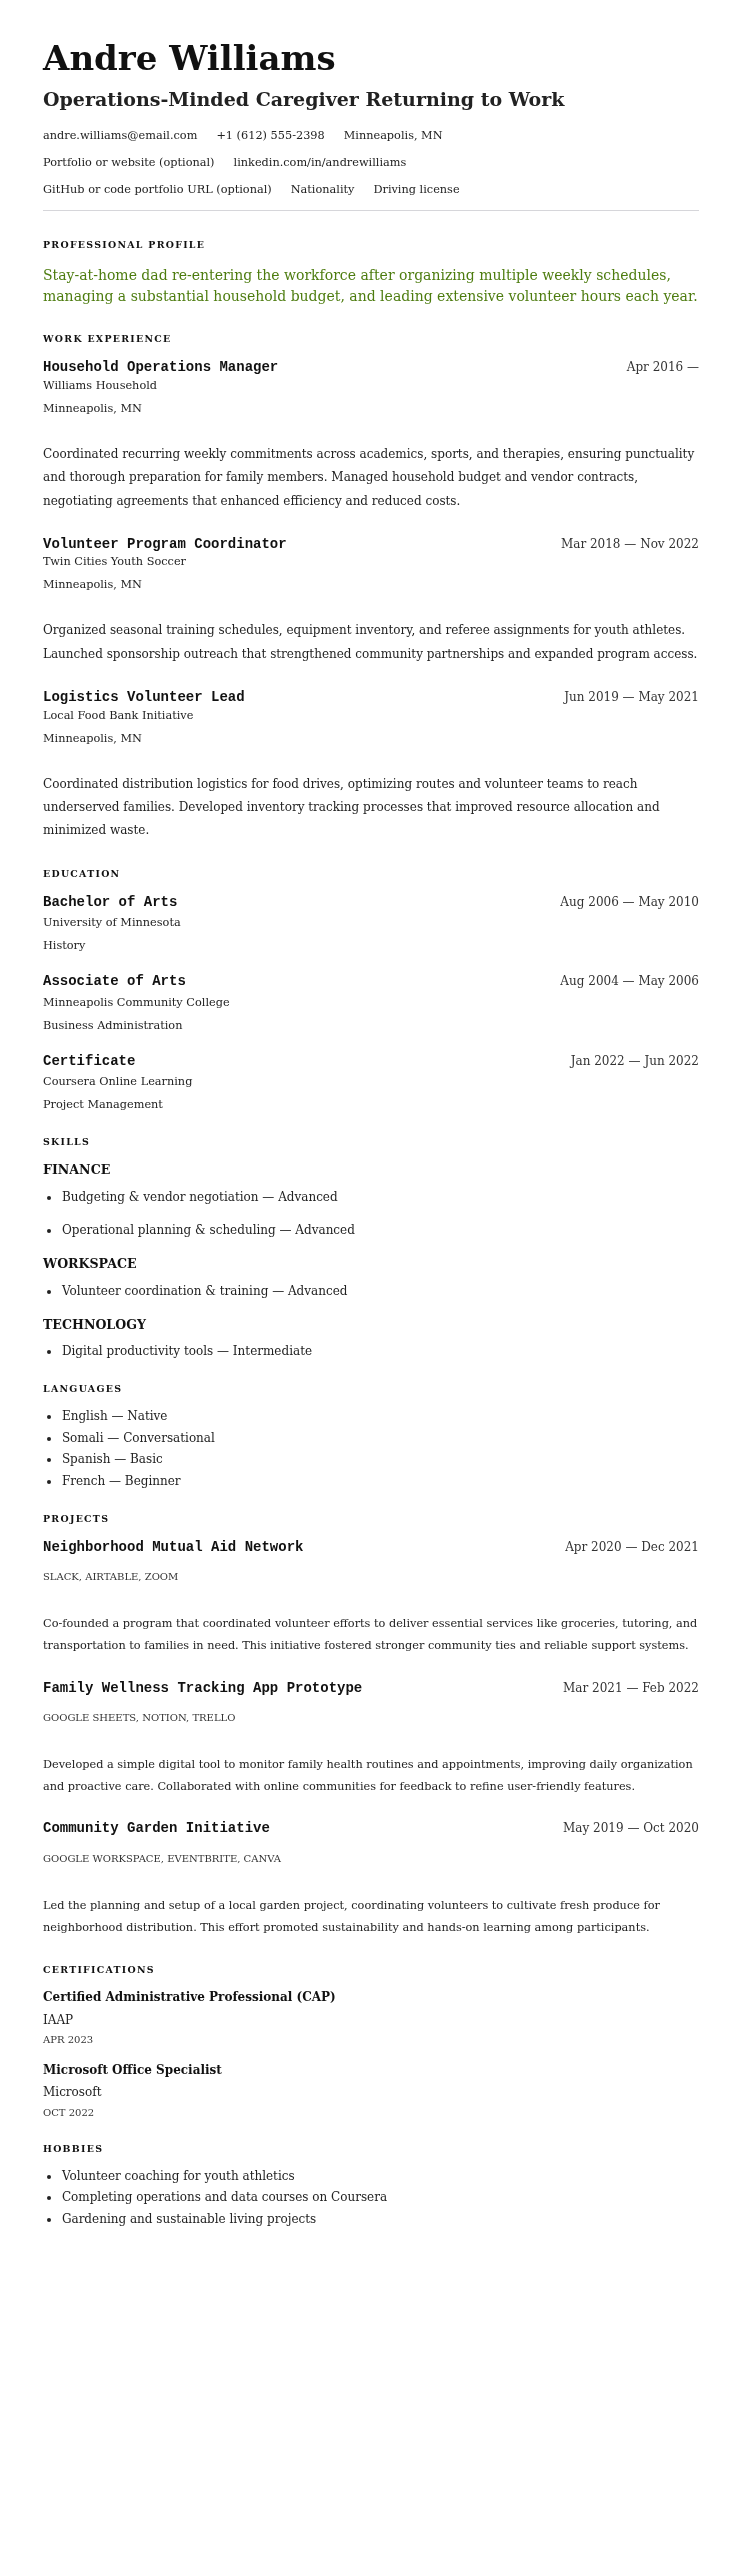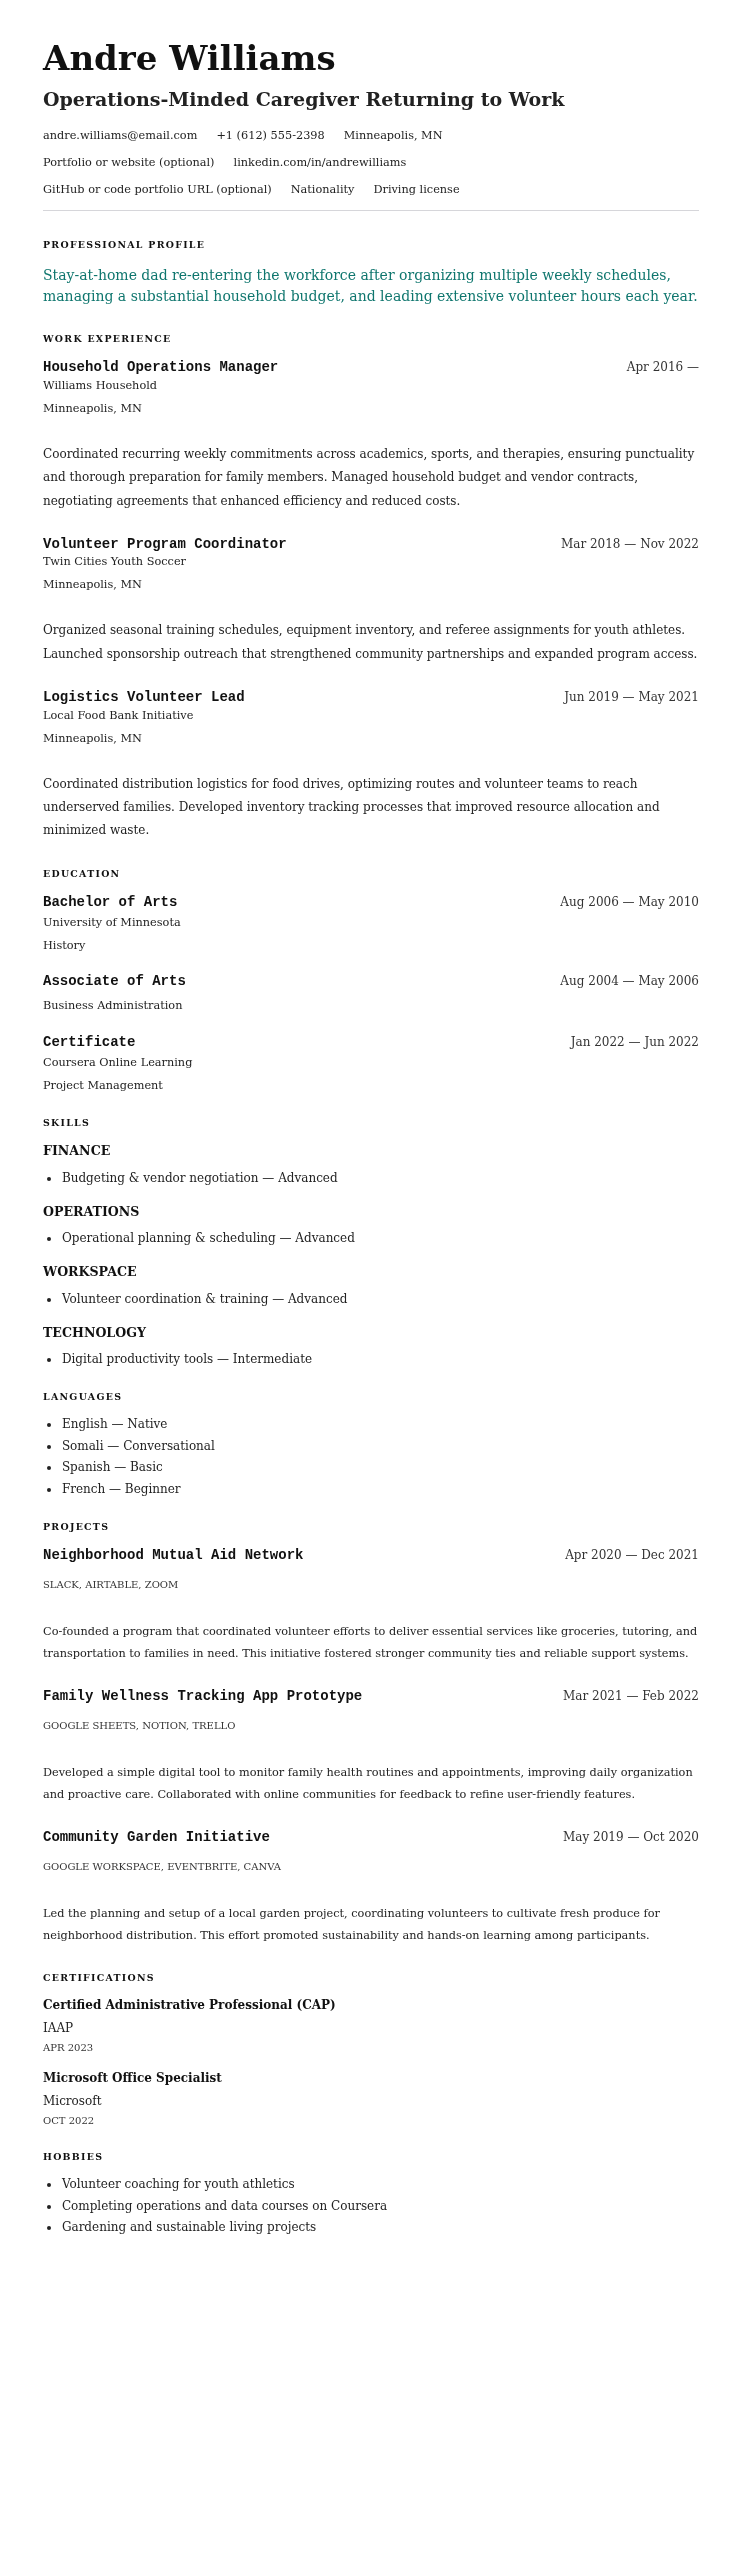--- a/index.html
+++ b/index.html
@@ -44,21 +44,21 @@
     font-weight: bold;
     letter-spacing: 1.3px;
     text-transform: uppercase;
     margin: 0 0 15px 0;
     color: #111;
   }
   .profile-text {
     font-size: 14px;
     line-height: 1.55;
     margin: 0;
-    color: #0f766e;
+    color: #4d7c0f;
   }
   .entry { margin-bottom: 22.6px; }
   .entry-head {
     display: flex;
     justify-content: space-between;
     align-items: baseline;
   }
   .entry-title {
     font-size: 14px;
     font-weight: bold;
@@ -195,20 +195,21 @@
       </div>
       <div class="entry-sub">University of Minnesota</div>
       <div class="entry-field">History</div>
     </div>
 
     <div class="edu-entry">
       <div class="entry-head">
         <span class="entry-title">Associate of Arts</span>
         <span class="entry-date">Aug 2004 — May 2006</span>
       </div>
+      <div class="entry-sub">Minneapolis Community College</div>
       <div class="entry-field">Business Administration</div>
     </div>
 
     <div class="edu-entry">
       <div class="entry-head">
         <span class="entry-title">Certificate</span>
         <span class="entry-date">Jan 2022 — Jun 2022</span>
       </div>
       <div class="entry-sub">Coursera Online Learning</div>
       <div class="entry-field">Project Management</div>
@@ -216,21 +217,20 @@
   </section>
 
   <section class="section">
     <h2 class="section-title">Skills</h2>
 
     <div class="skill-cat">FINANCE</div>
     <ul class="bullets">
       <li>Budgeting &amp; vendor negotiation — Advanced</li>
     </ul>
 
-    <div class="skill-cat">OPERATIONS</div>
     <ul class="bullets">
       <li>Operational planning &amp; scheduling — Advanced</li>
     </ul>
 
     <div class="skill-cat">WORKSPACE</div>
     <ul class="bullets">
       <li>Volunteer coordination &amp; training — Advanced</li>
     </ul>
 
     <div class="skill-cat">TECHNOLOGY</div>

